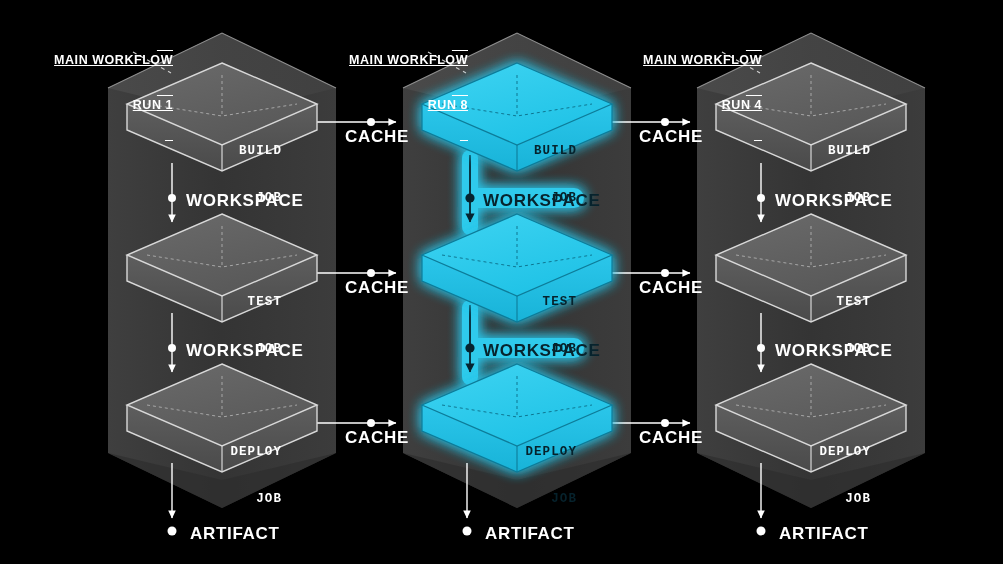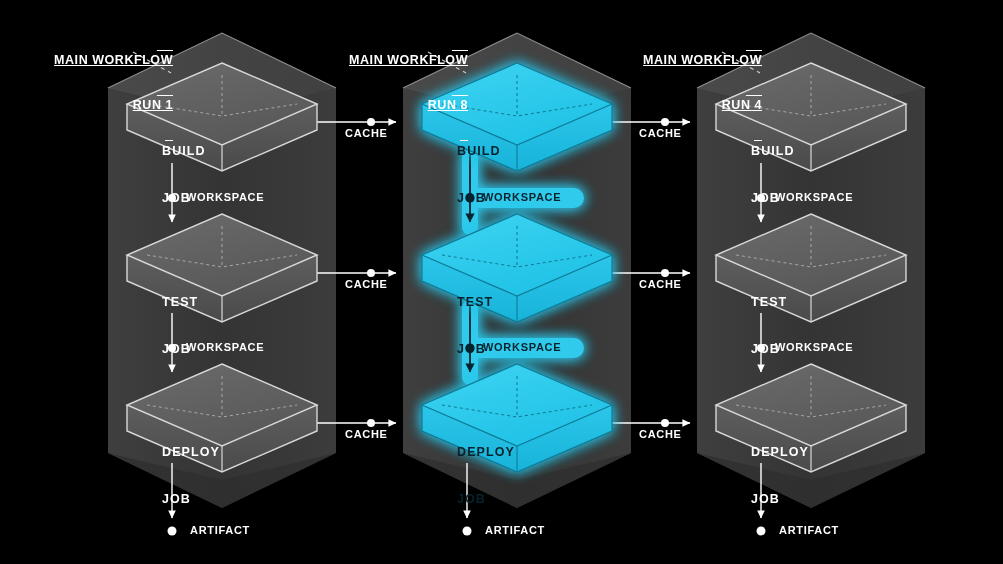--- a/index.html
+++ b/index.html
@@ -29,35 +29,36 @@
     font-size: 12.5px;
     font-weight: bold;
     letter-spacing: 0.55px;
     line-height: 15px;
     white-space: pre;
     user-select: none;
     text-decoration: underline;
   }
   .joblabel {
     position: absolute;
-    text-align: left;
+    text-align: right;
     font-size: 12.5px;
     font-weight: bold;
     letter-spacing: 1.1px;
     line-height: 15.5px;
     white-space: pre;
     user-select: none;
     pointer-events: none;
+    font-family: Liberation Mono, monospace;
   }
   .joblabel.gray { color: #ffffff; }
   .joblabel.cyan { color: #06222c; }
   .conn-label {
     position: absolute;
     color: #ffffff;
-    font-size: 11px;
+    font-size: 17px;
     font-weight: bold;
     letter-spacing: 0.7px;
     white-space: pre;
     user-select: none;
   }
   .conn-label.dark { color: #07232d; }
 </style>
 </head>
 <body>
 

